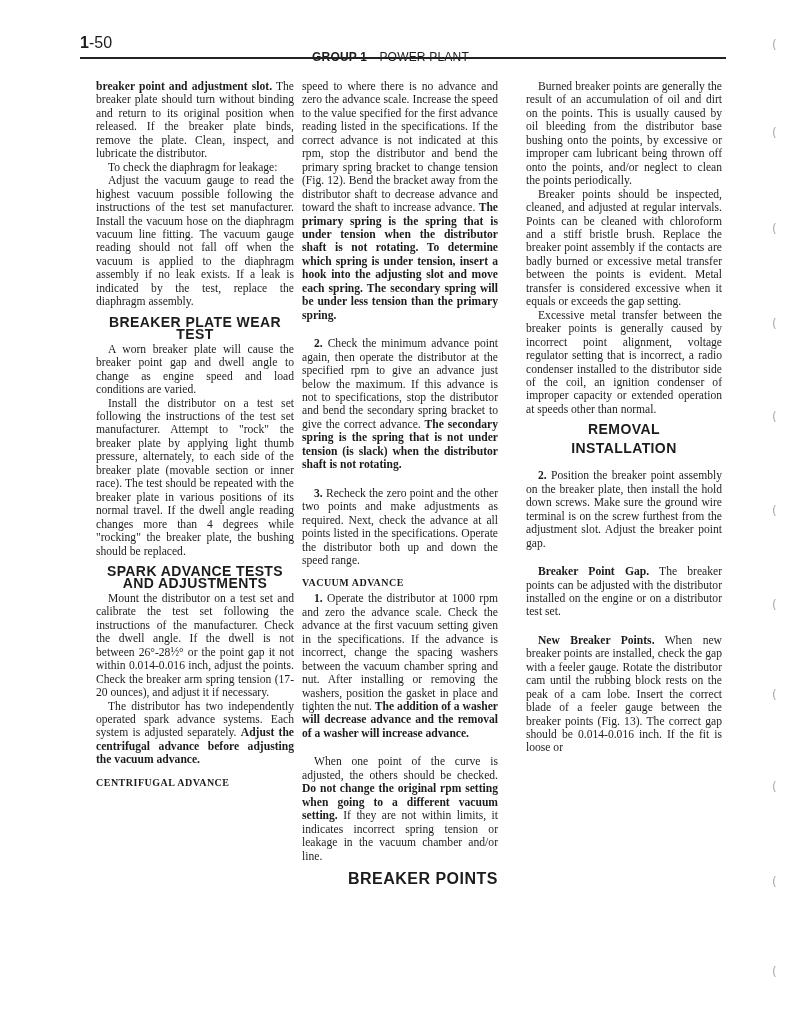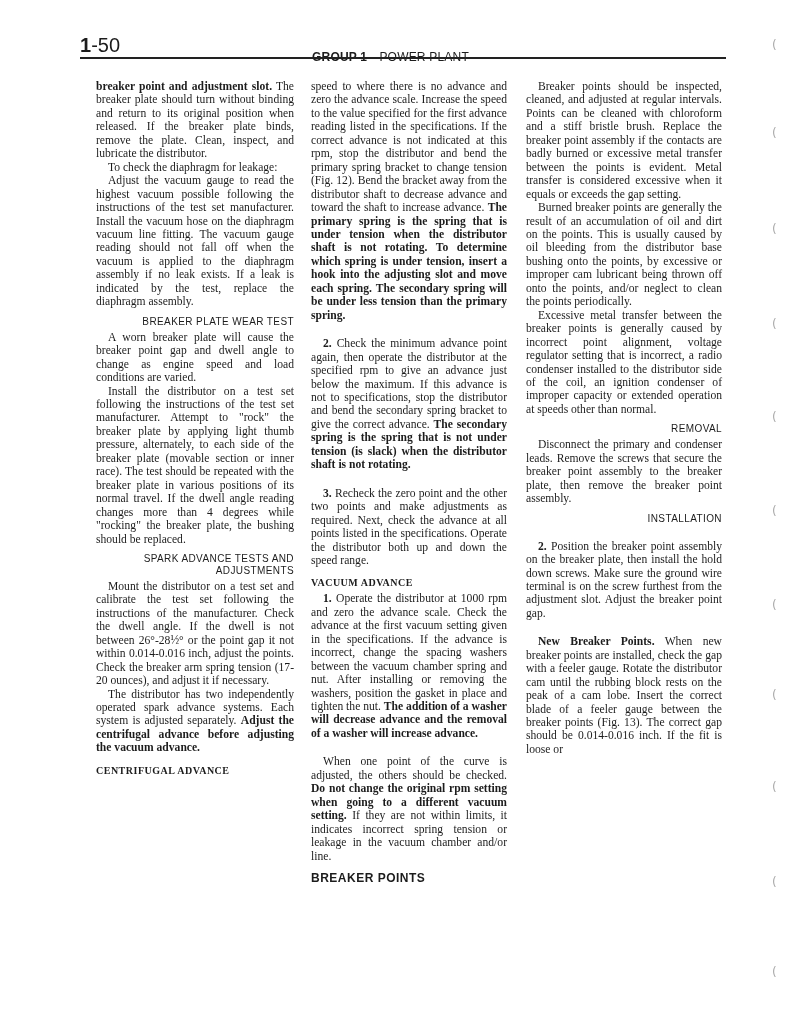--- a/index.html
+++ b/index.html
@@ -1,31 +1,31 @@
 <!DOCTYPE html>
 <html><head>
 <meta charset="utf-8">
 <style>
   html, body { margin: 0; padding: 0; background: #ffffff; }
   body { width: 791px; height: 1024px; position: relative; overflow: hidden; color: #1c1c1c; }
   .header { position: absolute; left: 80px; top: 34px; width: 645px; height: 22px; }
-  .page-num { position: absolute; left: 0; top: 0; font-family: "Liberation Sans", sans-serif; font-size: 20px; }
+  .page-num { position: absolute; left: 0; top: 0; font-family: "Liberation Sans", sans-serif; font-size: 16px; }
   .page-num b { font-weight: bold; }
   .group-title { position: absolute; left: 232px; top: 16px; font-family: "Liberation Sans", sans-serif; font-size: 12px; letter-spacing: 0.2px; }
   .group-title b { font-weight: bold; }
   .rule { position: absolute; left: 80px; top: 57px; width: 646px; height: 2px; background: #222; }
   .col { position: absolute; top: 80px; width: 198px; font-family: "Liberation Serif", serif; font-size: 11.6px; line-height: 13.45px; text-align: justify; }
   .col1 { left: 96px; }
-  .col2 { left: 311px; width: 196px; }
+  .col2 { left: 302px; width: 196px; }
   .col3 { left: 526px; width: 196px; }
   p { margin: 0; }
   p.ind { text-indent: 12px; }
-  .sub { font-family: "Liberation Sans", sans-serif; font-weight: normal; font-size: 10px; letter-spacing: 0.4px; margin: 7px 0 3px 0; line-height: 12px; text-align: right; }
+  .sub { font-family: "Liberation Sans", sans-serif; font-weight: bold; font-size: 14px; letter-spacing: 0.4px; margin: 7px 0 3px 0; line-height: 12px; text-align: center; }
   .sec { font-family: "Liberation Serif", serif; font-weight: bold; font-size: 10px; letter-spacing: 0.5px; margin: 8px 0 2px 0; line-height: 15px; text-align: left; }
-  .sec-sans { font-family: "Liberation Sans", sans-serif; font-weight: bold; font-size: 12px; letter-spacing: 0.5px; margin: 8px 0 2px 0; line-height: 15px; text-align: left; }
+  .sec-sans { font-family: "Liberation Sans", sans-serif; font-weight: bold; font-size: 16px; letter-spacing: 0.5px; margin: 8px 0 2px 0; line-height: 15px; text-align: right; }
   .gap { margin-top: 15px; }
   .binding-marks { position: absolute; left: 772px; top: 30px; width: 12px; height: 960px; }
   .mark { position: absolute; left: 0; font-family: "DejaVu Sans", sans-serif; font-size: 12px; color: #aaa; }
 </style>
 </head>
 <body>
 
 <div class="header">
   <div class="page-num"><b>1</b><span>-50</span></div>
   <div class="group-title"><b>GROUP 1</b><span>—POWER PLANT</span></div>
@@ -49,27 +49,27 @@
   <p><span>speed to where there is no advance and zero the advance scale. Increase the speed to the value specified for the first advance reading listed in the specifications. If the correct advance is not indicated at this rpm, stop the distributor and bend the primary spring bracket to change tension (Fig. 12). Bend the bracket away from the distributor shaft to decrease advance and toward the shaft to increase advance. </span><b>The primary spring is the spring that is under tension when the distributor shaft is not rotating. To determine which spring is under tension, insert a hook into the adjusting slot and move each spring. The secondary spring will be under less tension than the primary spring.</b></p>
   <p class="ind gap"><b>2.</b><span> Check the minimum advance point again, then operate the distributor at the specified rpm to give an advance just below the maximum. If this advance is not to specifications, stop the distributor and bend the secondary spring bracket to give the correct advance. </span><b>The secondary spring is the spring that is not under tension (is slack) when the distributor shaft is not rotating.</b></p>
   <p class="ind gap"><b>3.</b><span> Recheck the zero point and the other two points and make adjustments as required. Next, check the advance at all points listed in the specifications. Operate the distributor both up and down the speed range.</span></p>
   <div class="sec">VACUUM ADVANCE</div>
   <p class="ind"><b>1.</b><span> Operate the distributor at 1000 rpm and zero the advance scale. Check the advance at the first vacuum setting given in the specifications. If the advance is incorrect, change the spacing washers between the vacuum chamber spring and nut. After installing or removing the washers, position the gasket in place and tighten the nut. </span><b>The addition of a washer will decrease advance and the removal of a washer will increase advance.</b></p>
   <p class="ind gap"><span>When one point of the curve is adjusted, the others should be checked. </span><b>Do not change the original rpm setting when going to a different vacuum setting.</b><span> If they are not within limits, it indicates incorrect spring tension or leakage in the vacuum chamber and/or line.</span></p>
   <div class="sec-sans">BREAKER POINTS</div>
 </div>
 
 <div class="col col3">
+  <p class="ind">Burned breaker points are generally the result of an accumulation of oil and dirt on the points. This is usually caused by oil bleeding from the distributor base bushing onto the points, by excessive or improper cam lubricant being thrown off onto the points, and/or neglect to clean the points periodically.</p>
   <p class="ind">Breaker points should be inspected, cleaned, and adjusted at regular intervals. Points can be cleaned with chloroform and a stiff bristle brush. Replace the breaker point assembly if the contacts are badly burned or excessive metal transfer between the points is evident. Metal transfer is considered excessive when it equals or exceeds the gap setting.</p>
-  <p class="ind">Burned breaker points are generally the result of an accumulation of oil and dirt on the points. This is usually caused by oil bleeding from the distributor base bushing onto the points, by excessive or improper cam lubricant being thrown off onto the points, and/or neglect to clean the points periodically.</p>
   <p class="ind">Excessive metal transfer between the breaker points is generally caused by incorrect point alignment, voltage regulator setting that is incorrect, a radio condenser installed to the distributor side of the coil, an ignition condenser of improper capacity or extended operation at speeds other than normal.</p>
   <div class="sub">REMOVAL</div>
-  <p class="ind">Disconnect the primary and condenser leads. Remove the screws that secure the breaker point assembly to the breaker plate, then remove the breaker point assembly.</p>
   <div class="sub">INSTALLATION</div>
   <p class="ind gap"><b>2.</b><span> Position the breaker point assembly on the breaker plate, then install the hold down screws. Make sure the ground wire terminal is on the screw furthest from the adjustment slot. Adjust the breaker point gap.</span></p>
+  <p class="ind gap"><b>Breaker Point Gap.</b><span> The breaker points can be adjusted with the distributor installed on the engine or on a distributor test set.</span></p>
   <p class="ind gap"><b>New Breaker Points.</b><span> When new breaker points are installed, check the gap with a feeler gauge. Rotate the distributor cam until the rubbing block rests on the peak of a cam lobe. Insert the correct blade of a feeler gauge between the breaker points (Fig. 13). The correct gap should be 0.014-0.016 inch. If the fit is loose or</span></p>
 </div>
 
 <div class="binding-marks">
   <span class="mark" style="top:8px">(</span>
   <span class="mark" style="top:96px">(</span>
   <span class="mark" style="top:192px">(</span>
   <span class="mark" style="top:287px">(</span>
   <span class="mark" style="top:380px">(</span>
   <span class="mark" style="top:474px">(</span>

